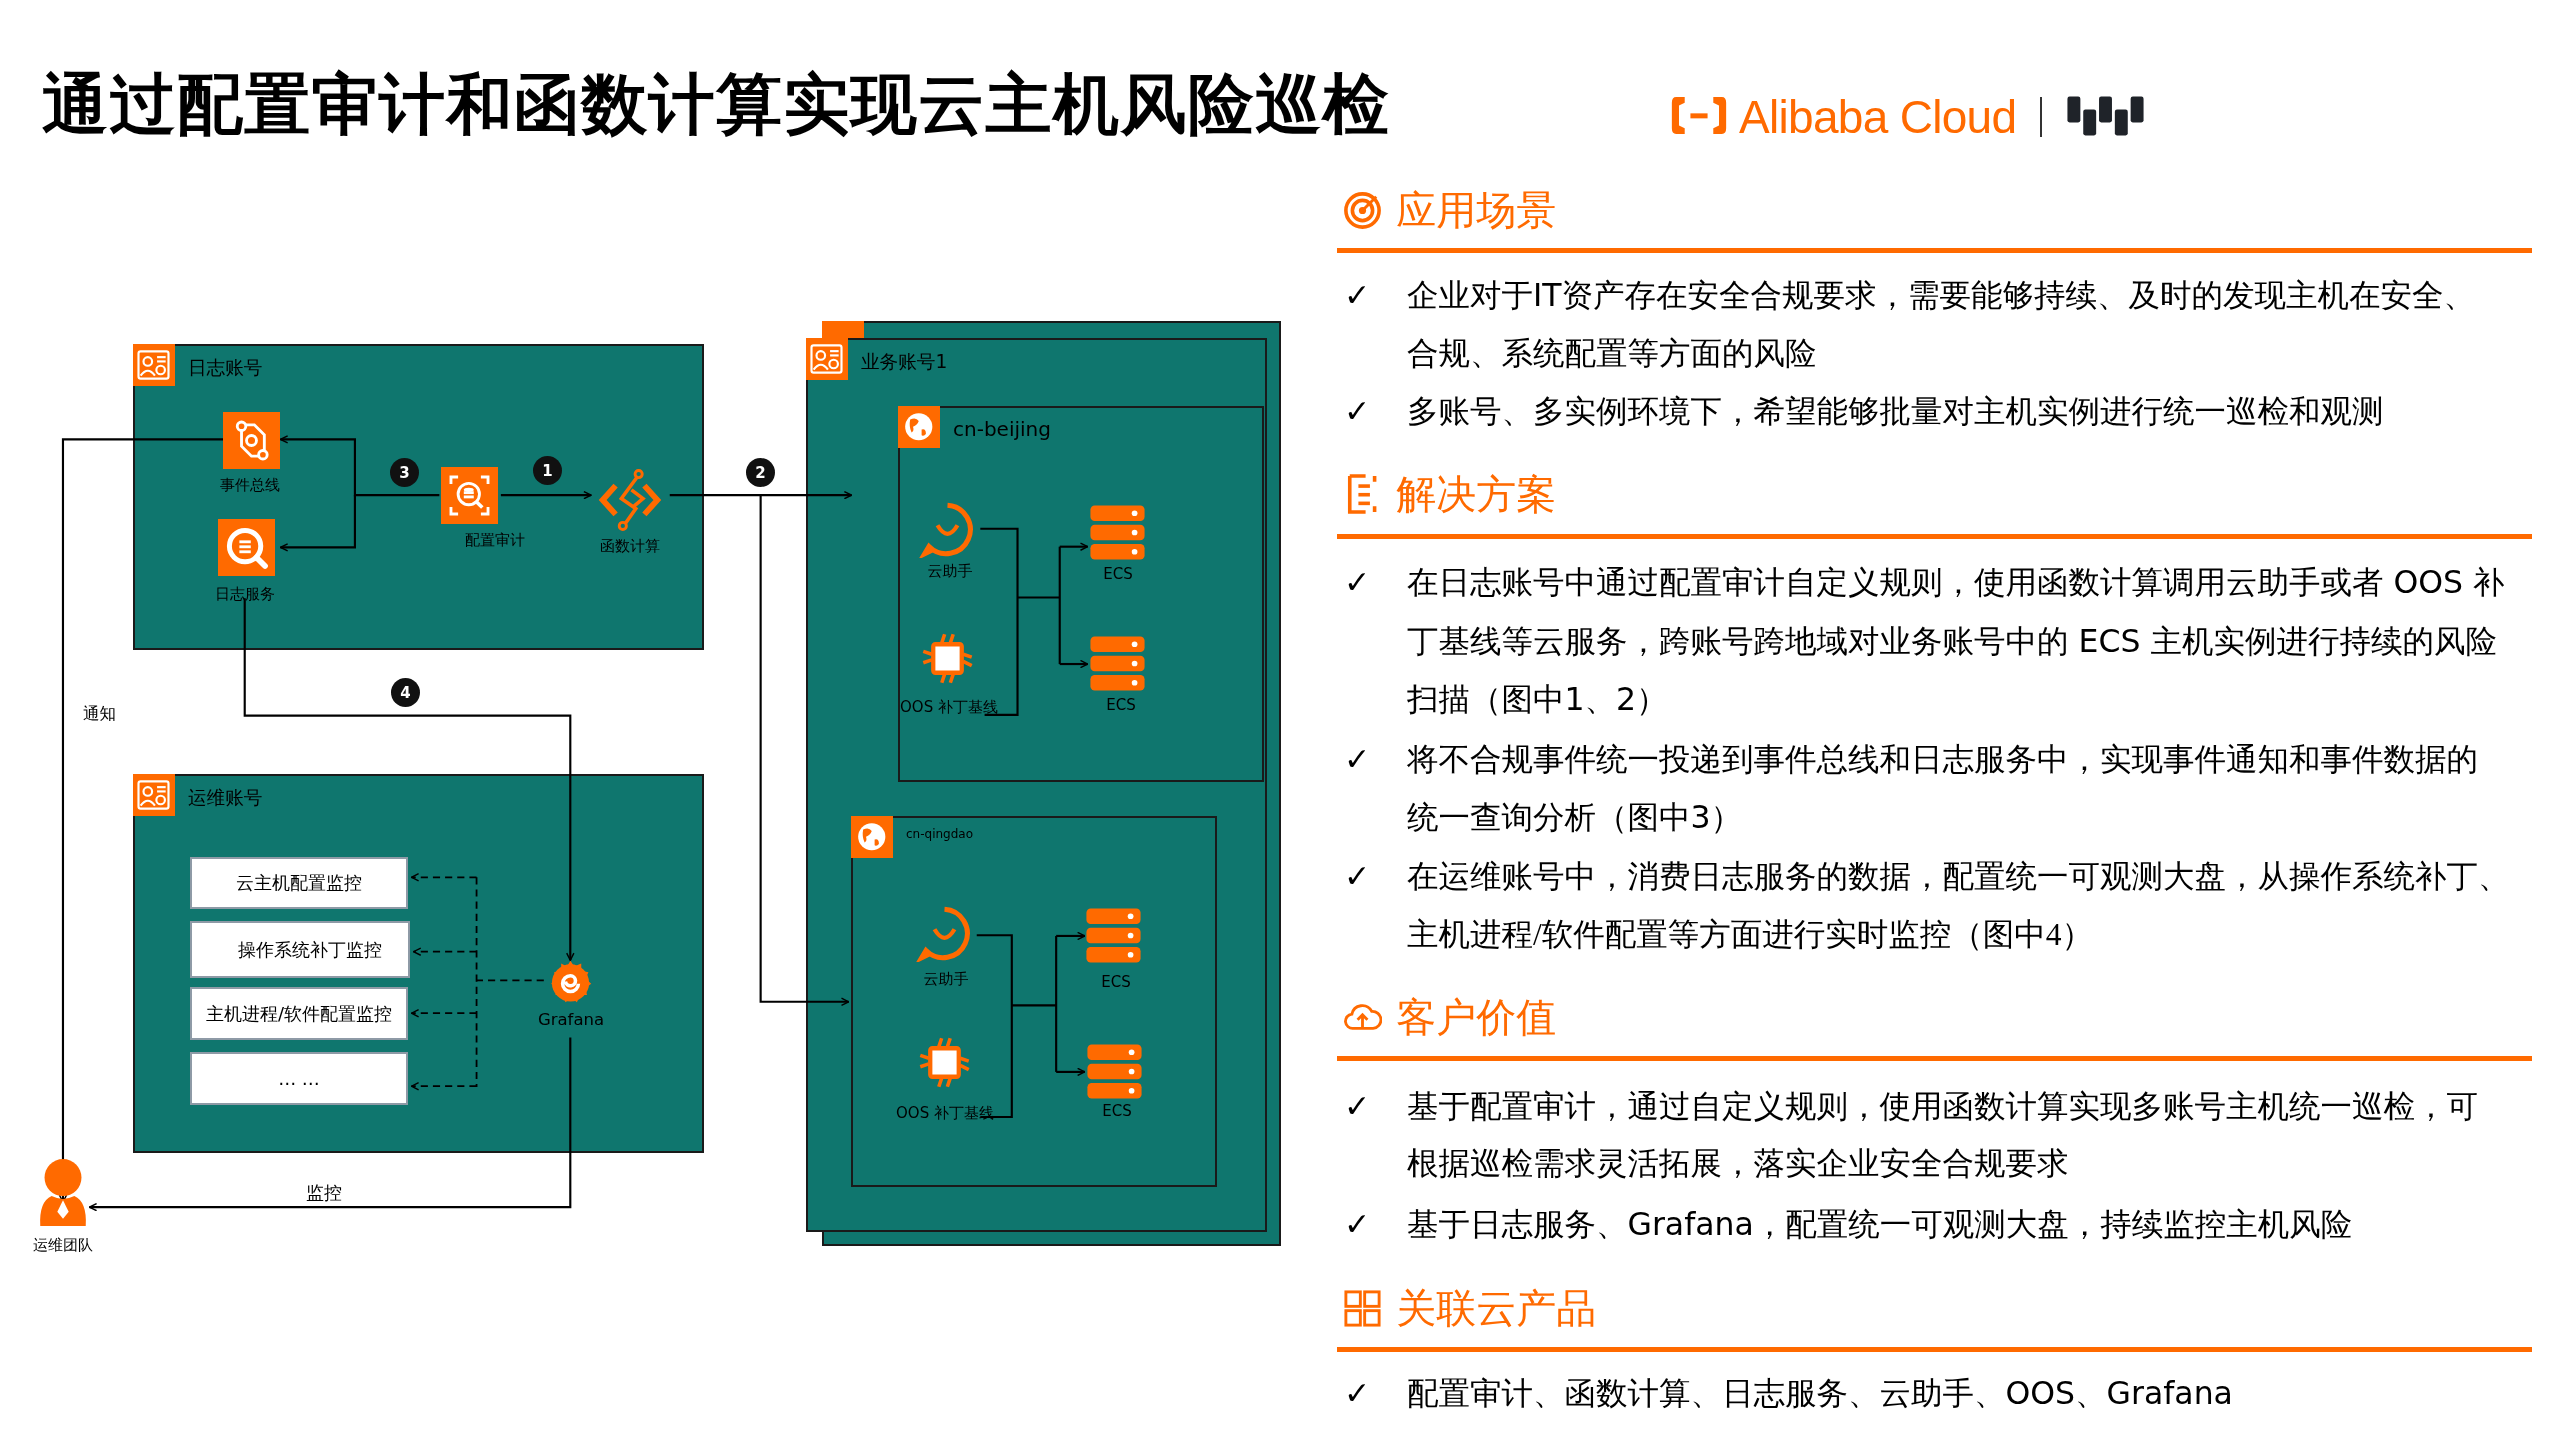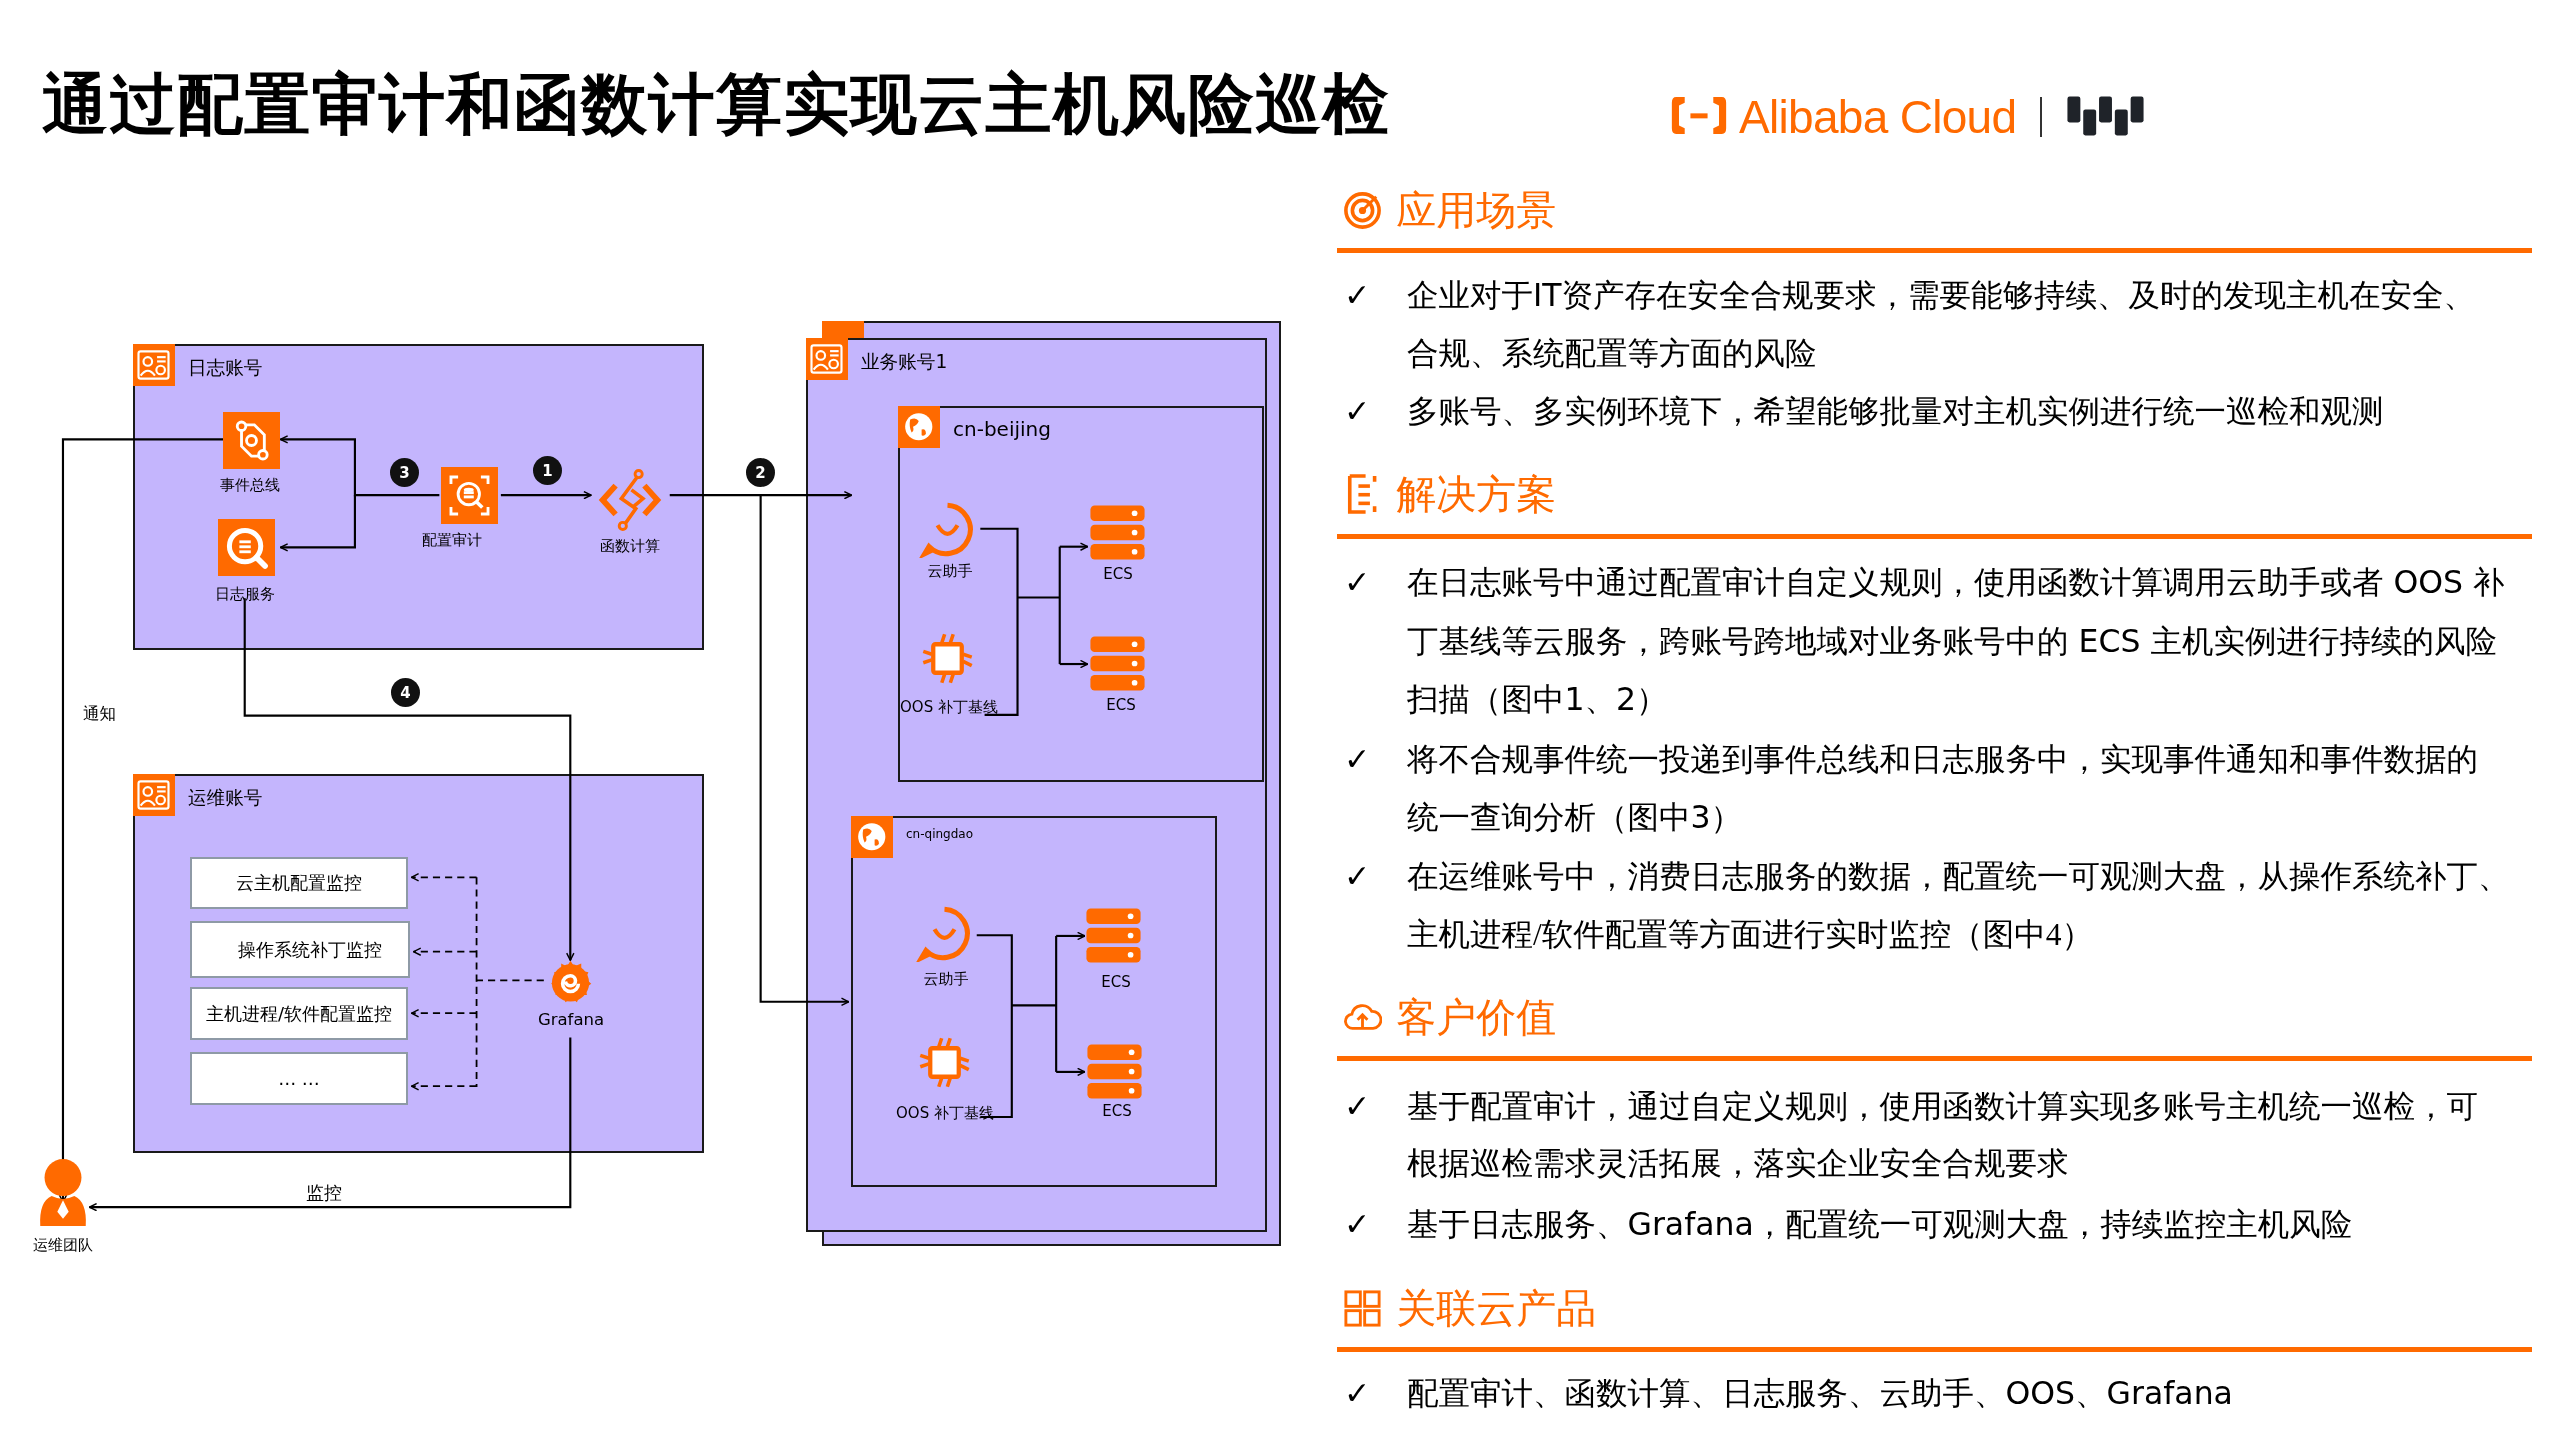--- a/index.html
+++ b/index.html
@@ -6,21 +6,21 @@
   body { width:2576px; height:1449px; position:relative; overflow:hidden;
          font-family:"DejaVu Sans", "Liberation Sans", sans-serif; color:#000; }
   .abs { position:absolute; }
   #page-title { left:42px; top:72px; font-size:66px; font-weight:bold; letter-spacing:1.4px; line-height:1; white-space:nowrap; }
   #brand { left:1669px; top:92px; height:50px; display:flex; align-items:center; }
   .brand-ali { color:#ff6a00; font-size:46px; font-family:"Liberation Sans", sans-serif; letter-spacing:-0.7px; margin-left:10px; }
   .brand-sep { width:1.4px; height:40px; background:#333; margin:0 24px; }
   .brand-wa { color:#1f2329; font-size:46px; font-family:"Liberation Sans", sans-serif; margin-left:15.7px; }
 
   
-  .box { position:absolute; border:2.1px solid #1a1a1a; background:#c4b5fd; box-sizing:border-box; }
+  .box { position:absolute; border:2.1px solid #1a1a1a; background:#0f766e; box-sizing:border-box; }
   .tag { position:absolute; left:-2.1px; top:-2.1px; width:42px; height:42px; background:#ff6a00; display:flex; align-items:center; justify-content:center; }
   .box-label { position:absolute; left:53px; top:8.6px; font-size:18.6px; white-space:nowrap; }
   .node-label { position:absolute; font-size:15px; white-space:nowrap; transform:translateX(-50%); }
   .mon { position:absolute; border:2.1px solid #8e9aa6; background:#fff; box-sizing:border-box; display:flex; align-items:center; justify-content:center; font-size:18px; }
   .badge { position:absolute; width:29px; height:29px; border-radius:50%; background:#111; color:#fff; font-size:15px; font-weight:bold; display:flex; align-items:center; justify-content:center; }
   .icon-sq { position:absolute; background:#ff6a00; }
   svg.lines { position:absolute; left:0; top:0; }
 
   
   .sec-head { position:absolute; left:1342px; height:50px; display:flex; align-items:center; color:#ff6a00; font-size:40px; white-space:nowrap; }
@@ -202,21 +202,21 @@
 <div class="icon-sq" style="left:441px;top:467px;width:57px;height:57px;">
   <svg width="57" height="57" viewBox="0 0 80 80">
       <path d="M14 24 V14 H24 M56 14 H66 V24 M66 56 V66 H56 M24 66 H14 V56" fill="none" stroke="#fff" stroke-width="4"></path>
       <circle cx="39" cy="38" r="15" fill="none" stroke="#fff" stroke-width="4"></circle>
       <line x1="50" y1="49" x2="58" y2="57" stroke="#fff" stroke-width="5"></line>
       <ellipse cx="39" cy="32" rx="7" ry="3" fill="#fff"></ellipse>
       <rect x="32" y="34" width="14" height="4" fill="#fff"></rect>
       <rect x="32" y="40" width="14" height="4" fill="#fff"></rect>
     </svg>
 </div>
-<div class="node-label" style="left:452px;top:531px;text-align:right;">配置审计</div>
+<div class="node-label" style="left:495px;top:531px;text-align:right;">配置审计</div>
 
 <div class="abs" style="left:594px;top:464px;width:72px;height:72px;">
   <svg width="72" height="72" viewBox="0 0 100 100">
       <path d="M30 30 L12 50 L30 70" fill="none" stroke="#ff6a00" stroke-width="8"></path>
       <path d="M70 30 L88 50 L70 70" fill="none" stroke="#ff6a00" stroke-width="8"></path>
       <path d="M60 18 L38 48 L58 62 L44 82" fill="none" stroke="#ff6a00" stroke-width="5"></path>
       <path d="M52 36 L68 48 L54 60" fill="none" stroke="#ff6a00" stroke-width="5"></path>
       <circle cx="62" cy="14" r="5" fill="none" stroke="#ff6a00" stroke-width="4"></circle>
       <circle cx="40" cy="86" r="5" fill="none" stroke="#ff6a00" stroke-width="4"></circle>
     </svg>

